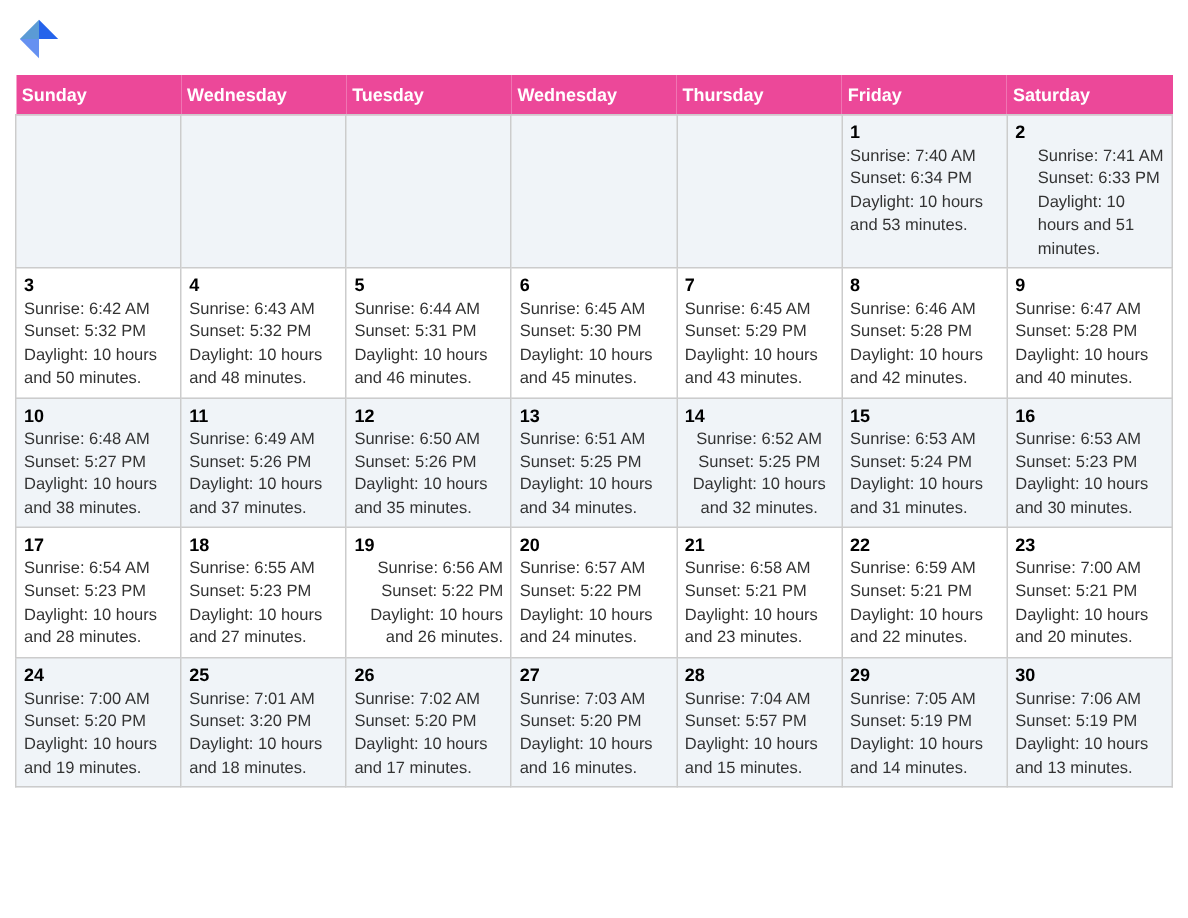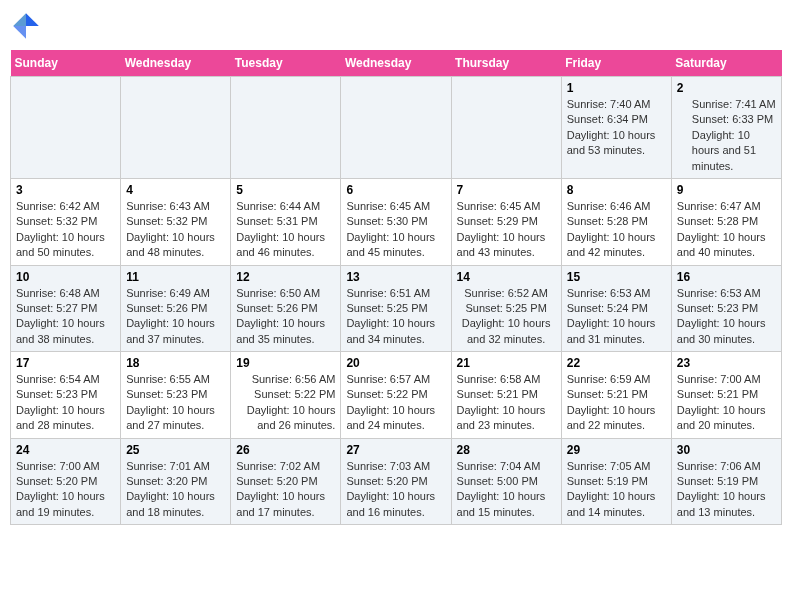--- a/index.html
+++ b/index.html
@@ -291,21 +291,21 @@
         </td>
         <td>
           <div class="day-num">27</div>
           <div class="day-detail" style="white-space: pre-line;">Sunrise: 7:03 AM
 Sunset: 5:20 PM
 Daylight: 10 hours and 16 minutes.</div>
         </td>
         <td>
           <div class="day-num">28</div>
           <div class="day-detail" style="white-space: pre-line;">Sunrise: 7:04 AM
-Sunset: 5:00 PM
+Sunset: 5:57 PM
 Daylight: 10 hours and 15 minutes.</div>
         </td>
         <td>
           <div class="day-num">29</div>
           <div class="day-detail" style="white-space: pre-line;">Sunrise: 7:05 AM
 Sunset: 5:19 PM
 Daylight: 10 hours and 14 minutes.</div>
         </td>
         <td>
           <div class="day-num">30</div>

